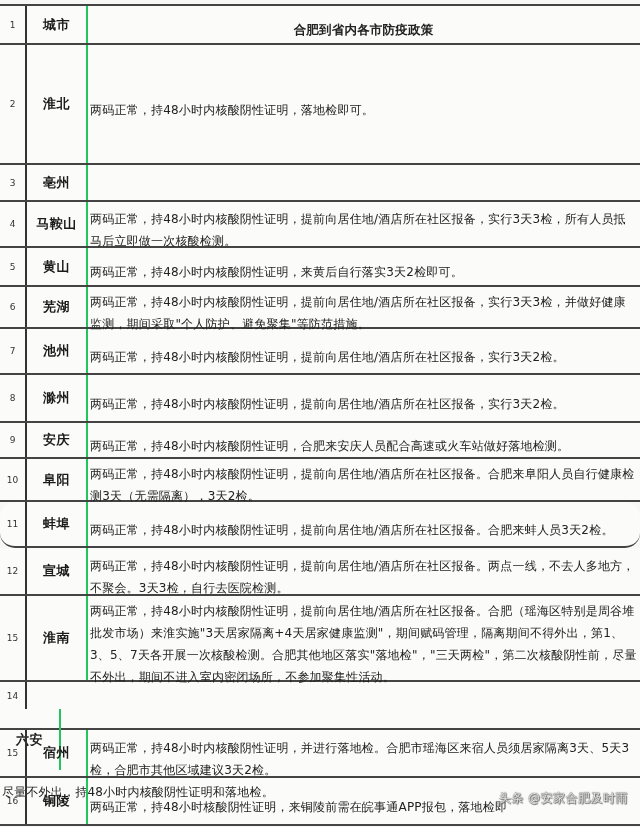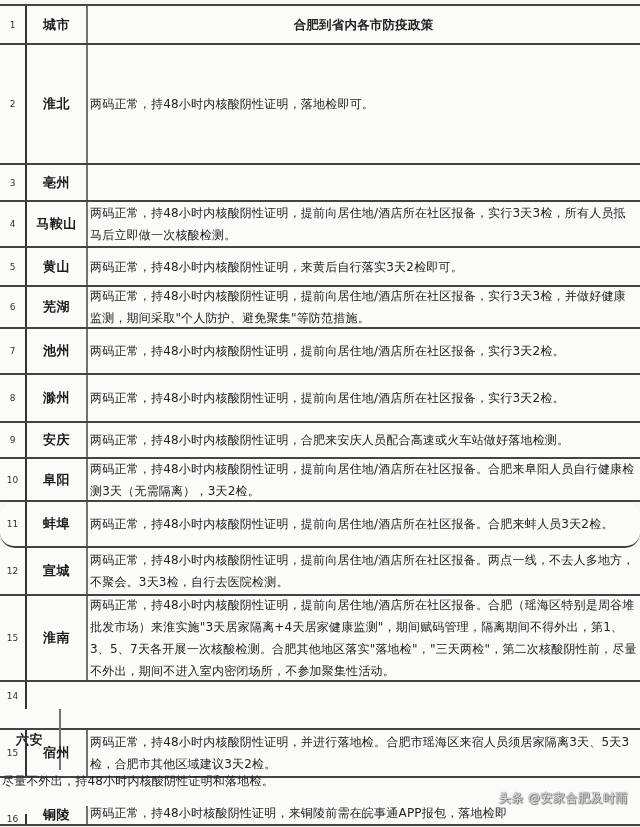--- a/index.html
+++ b/index.html
@@ -35,35 +35,35 @@
     display: flex;
     align-items: center;
     justify-content: center;
     font-size: 9px;
     color: #333;
     box-sizing: border-box;
   }
   .cell-city {
     width: 61px;
     flex: 0 0 61px;
-    border-right: 2px solid #737373;
+    border-right: 2px solid #22c55e;
     display: flex;
     align-items: center;
     justify-content: center;
     font-size: 13px;
     font-weight: bold;
     color: #1a1a1a;
     box-sizing: border-box;
     letter-spacing: 0.5px;
   }
   .cell-policy {
     flex: 1 1 auto;
     display: flex;
     align-items: center;
-    padding: 0 3px 0 2px;
+    padding: 11px 3px 0 2px;
     font-size: 12px;
     line-height: 22px;
     color: #222;
     box-sizing: border-box;
     letter-spacing: 0.2px;
   }
   .header .cell-policy {
     justify-content: center;
     font-weight: bold;
     font-size: 12.5px;
@@ -151,21 +151,21 @@
       <div class="row" style="height: 48px; flex-direction: column;">
         <div class="cell-num">14</div>
         <div class="cell-city">六安</div>
         <div class="cell-policy">尽量不外出，持48小时内核酸阴性证明和落地检。</div>
       </div>
       <div class="row" style="height: 48px;">
         <div class="cell-num">15</div>
         <div class="cell-city">宿州</div>
         <div class="cell-policy">两码正常，持48小时内核酸阴性证明，并进行落地检。合肥市瑶海区来宿人员须居家隔离3天、5天3检，合肥市其他区域建议3天2检。</div>
       </div>
-      <div class="row" style="height: 48px; align-items: flex-end;">
+      <div class="row" style="height: 48px;">
         <div class="cell-num">16</div>
         <div class="cell-city">铜陵</div>
         <div class="cell-policy">两码正常，持48小时核酸阴性证明，来铜陵前需在皖事通APP报包，落地检即</div>
       </div>
     </div>
 </div>
 
 <div class="watermark">头条 @安家合肥及时雨</div>
 
 </body></html>

